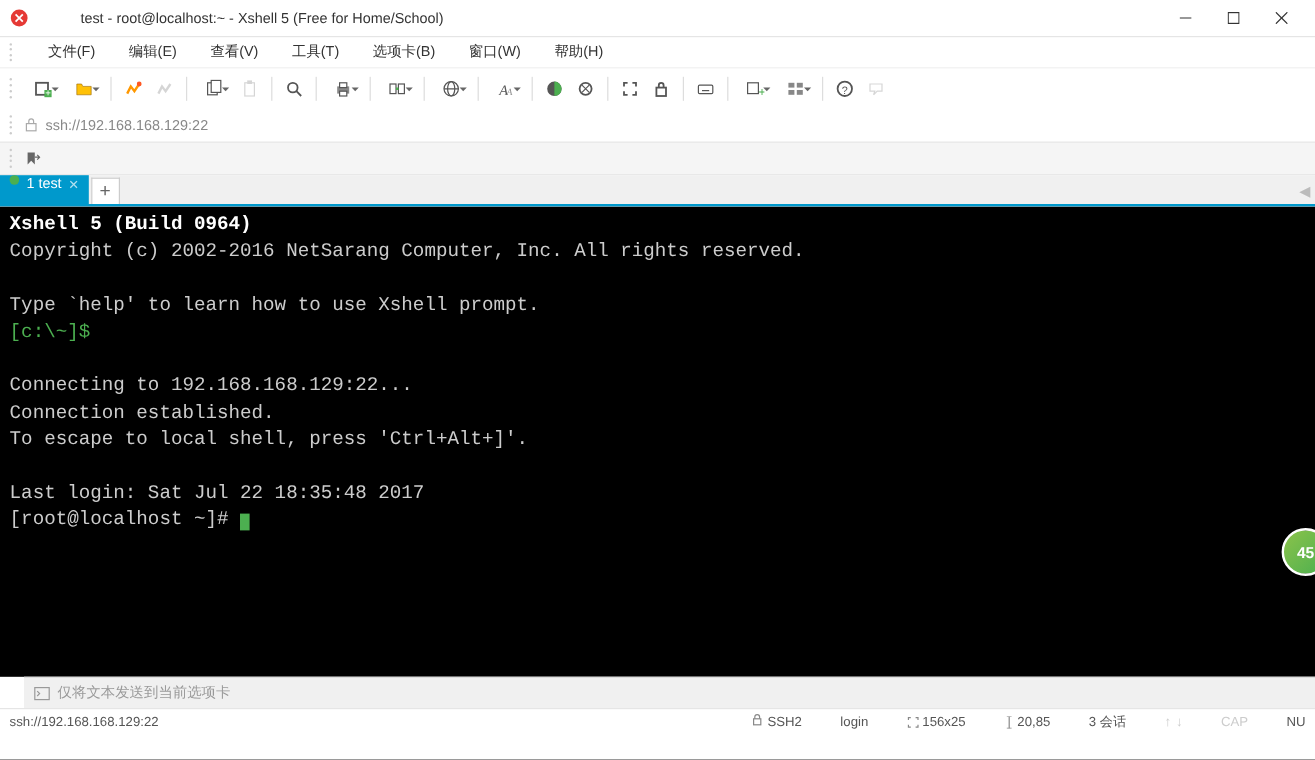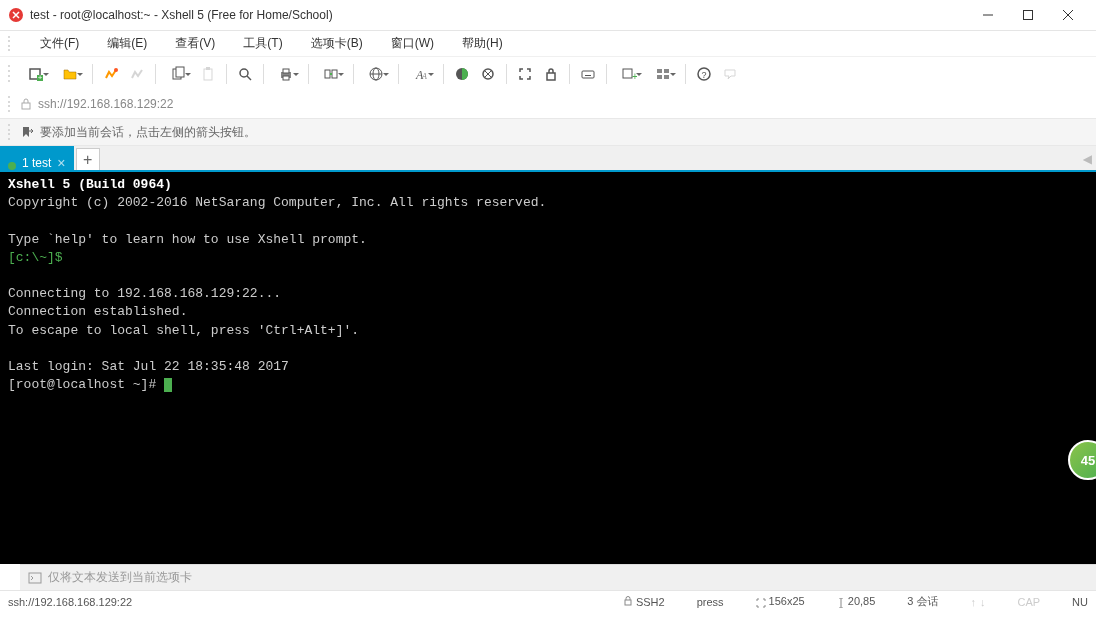--- a/index.html
+++ b/index.html
@@ -1,18 +1,18 @@
 <!DOCTYPE html>
 <html><head>
   <meta charset="utf-8">
   <style>
     * { margin: 0; padding: 0; box-sizing: border-box; }
     body { font-family: "Microsoft YaHei", "Segoe UI", Tahoma, sans-serif; font-size: 12px; background: #fff; width: 1096px; height: 633px; overflow: hidden; position: relative; }
     
-    .titlebar { height: 30px; display: flex; align-items: center; padding: 4px 8px; background: #fff; }
+    .titlebar { height: 30px; display: flex; align-items: center; padding: 4px 8px; background: #fff; gap: 37px; }
     .titlebar-icon { width: 16px; height: 16px; margin-right: 6px; }
     .titlebar-title { flex: 1; color: #333; font-size: 12px; }
     .titlebar-controls { display: flex; gap: 0; }
     .titlebar-btn { width: 40px; height: 26px; display: flex; align-items: center; justify-content: center; color: #333; cursor: pointer; }
     
     .menubar { height: 26px; display: flex; align-items: center; padding: 0 8px; border-top: 1px solid #e5e5e5; background: #fff; gap: 12px; }
     .menu-handle { width: 6px; height: 18px; margin-right: 6px; display: flex; flex-direction: column; justify-content: space-around; }
     .menu-handle span { width: 2px; height: 2px; background: #ccc; border-radius: 50%; }
     .menu-item { padding: 3px 8px; color: #333; cursor: pointer; }
     
@@ -30,27 +30,27 @@
     .addr-lock { margin-right: 6px; color: #888; }
     .addr-url { color: #888; }
     
     .hintbar { height: 28px; display: flex; align-items: center; padding: 0 8px; background: #f5f5f5; border-top: 1px solid #e8e8e8; border-bottom: 1px solid #e8e8e8; }
     .hint-handle { width: 6px; height: 18px; margin-right: 6px; display: flex; flex-direction: column; justify-content: space-around; }
     .hint-handle span { width: 2px; height: 2px; background: #ccc; border-radius: 50%; }
     .hint-icon { margin-right: 6px; color: #666; }
     .hint-text { color: #666; }
     
     .tabbar { height: 26px; display: flex; align-items: flex-end; background: #f0f0f0; border-bottom: 2px solid #0099cc; position: relative; }
-    .tab { height: 24px; padding: 0 8px; display: flex; align-items: flex-end; background: #0099cc; color: #fff; cursor: pointer; gap: 6px; }
+    .tab { height: 24px; padding: 0 8px; display: flex; align-items: flex-start; background: #0099cc; color: #fff; cursor: pointer; gap: 6px; }
     .tab-status { width: 8px; height: 8px; border-radius: 50%; background: #4CAF50; }
     .tab-close { color: #fff; opacity: 0.7; font-size: 14px; line-height: 1; }
     .tab-add { width: 24px; height: 22px; margin-left: 2px; display: flex; align-items: center; justify-content: center; background: #fff; border: 1px solid #ccc; border-bottom: none; cursor: pointer; color: #666; font-size: 16px; }
     .tab-arrow { position: absolute; right: 4px; top: 6px; color: #bbb; cursor: pointer; }
     
-    .terminal { background: #000; color: #ccc; font-family: "Consolas", "Courier New", monospace; font-size: 13px; line-height: 1.4; padding: 4px 8px; height: 392px; overflow: hidden; white-space: pre; }
+    .terminal { background: #000; color: #ccc; font-family: "Consolas", "Courier New", monospace; font-size: 16px; line-height: 1.4; padding: 4px 8px; height: 392px; overflow: hidden; white-space: pre; }
     .term-bold { color: #fff; font-weight: bold; }
     .term-green { color: #4CAF50; }
     .term-cursor { display: inline-block; width: 8px; height: 14px; background: #4CAF50; vertical-align: text-bottom; }
     
     .inputbar { height: 26px; display: flex; align-items: center; padding: 0 8px; background: #f0f0f0; border-top: 1px solid #ddd; margin-left: 20px; }
     .inputbar-icon { margin-right: 6px; color: #888; }
     .inputbar-text { color: #999; }
     
     .statusbar { height: 22px; display: flex; align-items: center; padding: 0 8px; background: #fff; border-top: 1px solid #e5e5e5; font-size: 11px; color: #555; }
     .status-left { flex: 1; }
@@ -276,21 +276,20 @@
       <span></span>
       <span></span>
       <span></span>
     </div>
   <span class="hint-icon">
     <svg width="14" height="14">
         <path d="M3 2 L9 2 L9 12 L6 9 L3 12 Z" fill="#666"></path>
         <path d="M9 6 L13 6 M11 4 L13 6 L11 8" stroke="#666" fill="none" stroke-width="1"></path>
       </svg>
   </span>
-  <span class="hint-text">要添加当前会话，点击左侧的箭头按钮。</span>
 </div>
 
 <div class="tabbar">
   <div class="tab">
     <span class="tab-status"></span>
     <span>1 test</span>
     <span class="tab-close">×</span>
   </div>
   <div class="tab-add">+</div>
   <span class="tab-arrow">◀</span>
@@ -319,21 +318,21 @@
   <span class="inputbar-text">仅将文本发送到当前选项卡</span>
 </div>
 
 <div class="statusbar">
   <span class="status-left">ssh://192.168.168.129:22</span>
   <div class="status-right">
     <span><span class="status-lock"><svg width="10" height="10" style="display:inline">
             <rect x="2" y="4" width="6" height="5" fill="none" stroke="#888"></rect>
             <path d="M3 4 L3 2.5 A1.5 1.5 0 0 1 7 2.5 L7 4" fill="none" stroke="#888"></path>
           </svg></span> <span>SSH2</span></span>
-    <span>press</span>
+    <span>login</span>
     <span><svg width="10" height="10" style="display:inline;vertical-align:middle">
           <path d="M1 3 L1 1 L3 1 M7 1 L9 1 L9 3 M9 7 L9 9 L7 9 M3 9 L1 9 L1 7" stroke="#888" fill="none"></path>
         </svg> <span>156x25</span></span>
     <span><svg width="8" height="10" style="display:inline;vertical-align:middle">
           <line x1="4" y1="0" x2="4" y2="10" stroke="#888"></line>
           <line x1="2" y1="0" x2="6" y2="0" stroke="#888"></line>
           <line x1="2" y1="10" x2="6" y2="10" stroke="#888"></line>
         </svg> <span>20,85</span></span>
     <span>3 会话</span>
     <span class="status-arrows">

